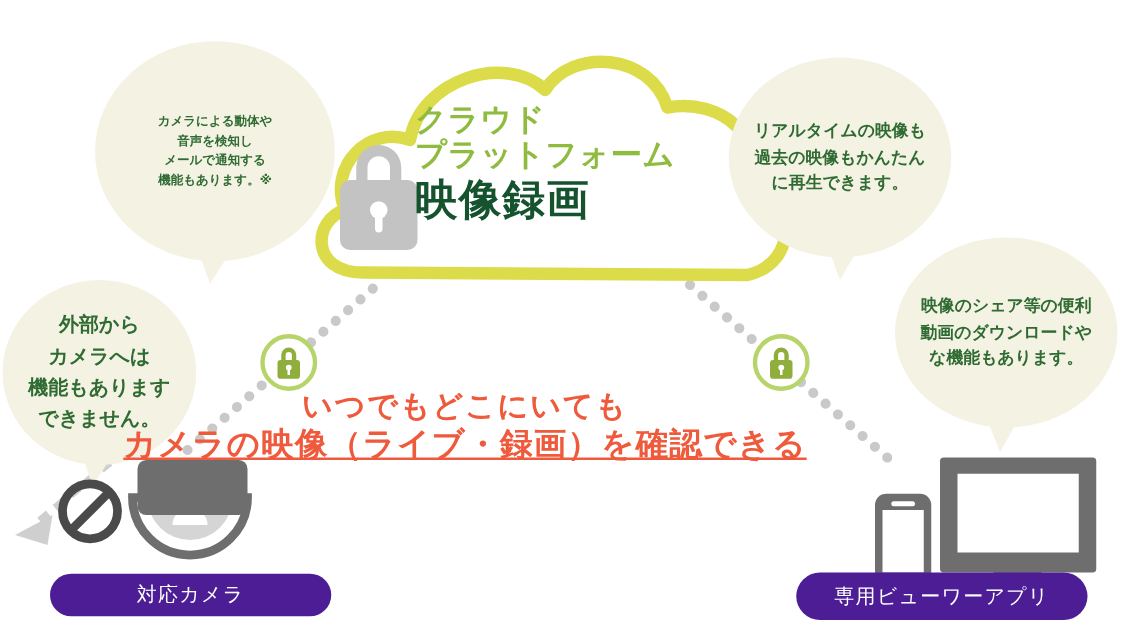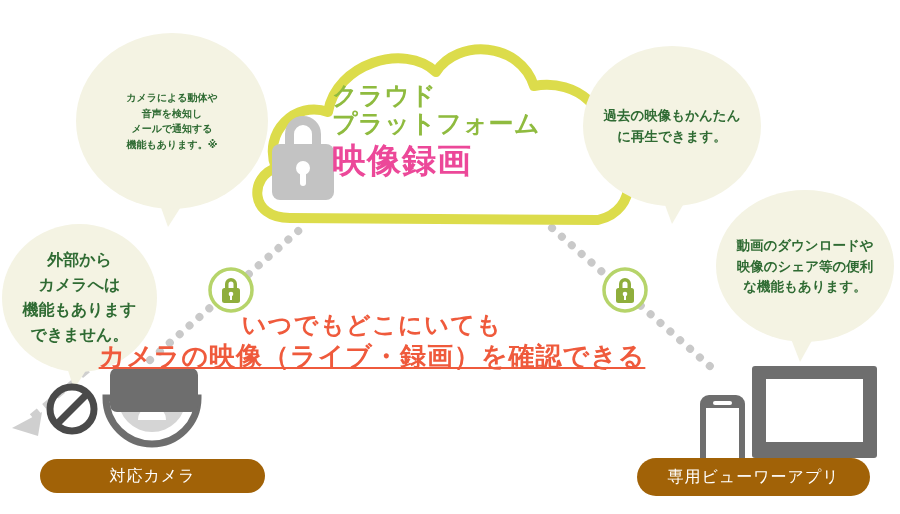--- a/index.html
+++ b/index.html
@@ -32,35 +32,35 @@
   #bubble-playback{left:583px;top:46px;width:178px;height:160px;font-size:13.5px;}
   #bubble-share{left:716px;top:190px;width:178px;height:152px;font-size:13.5px;}
 
   
   #cloud-text{position:absolute;left:332px;top:84px;width:230px;font-family:Liberation Mono, monospace;}
   #cloud-line1,#cloud-line2{
     color:#8fbb3f;font-weight:bold;font-size:25px;line-height:1.12;
     letter-spacing:.5px;white-space:nowrap;
   }
   #cloud-line3{
-    color:#ec4899;font-weight:bold;font-size:34px;line-height:1.15;
+    color:#14532d;font-weight:bold;font-size:34px;line-height:1.15;
     letter-spacing:1px;margin-top:4px;white-space:nowrap;
   }
 
   
   #headline{
     position:absolute;left:0;top:311px;width:744px;text-align:center;
     color:#ef5a3c;font-weight:bold;pointer-events:none;
   }
   #headline .hl1{font-size:24px;line-height:1.22;letter-spacing:1.5px;}
   #headline .hl2{font-size:26px;line-height:1.25;letter-spacing:1px;text-decoration:underline;}
 
   
   .pill{
-    position:absolute;background:#a16207;color:#ffffff;
+    position:absolute;background:#4c1d95;color:#ffffff;
     border-radius:999px;display:flex;align-items:center;justify-content:center;
     font-size:16px;letter-spacing:1px;box-sizing:border-box;
   }
   #pill-camera{left:40px;top:459px;width:225px;height:34px;}
   #pill-viewer{left:637px;top:458px;width:233px;height:38px;text-align:center;}
 
   
   .iconbox{position:absolute;}
   #lock-left{left:206px;top:265px;width:50px;height:50px;}
   #lock-right{left:600px;top:265px;width:50px;height:50px;}
@@ -154,29 +154,30 @@
     <div class="btxt">
       <span>外部から</span>
       <span>カメラへは</span>
       <span>機能もあります</span>
       <span>できません。</span>
     </div>
   </div>
 
   <div class="bubble" id="bubble-playback">
     <div class="btxt">
+      <span>リアルタイムの映像も</span>
       <span>過去の映像もかんたん</span>
       <span>に再生できます。</span>
     </div>
   </div>
 
   <div class="bubble" id="bubble-share">
     <div class="btxt">
+      <span>映像のシェア等の便利</span>
       <span>動画のダウンロードや</span>
-      <span>映像のシェア等の便利</span>
       <span>な機能もあります。</span>
     </div>
   </div>
 
   <div id="headline">
     <div class="hl1">いつでもどこにいても</div>
     <div class="hl2">カメラの映像（ライブ・録画）を確認できる</div>
   </div>
 
   <div class="iconbox" id="lock-left">

